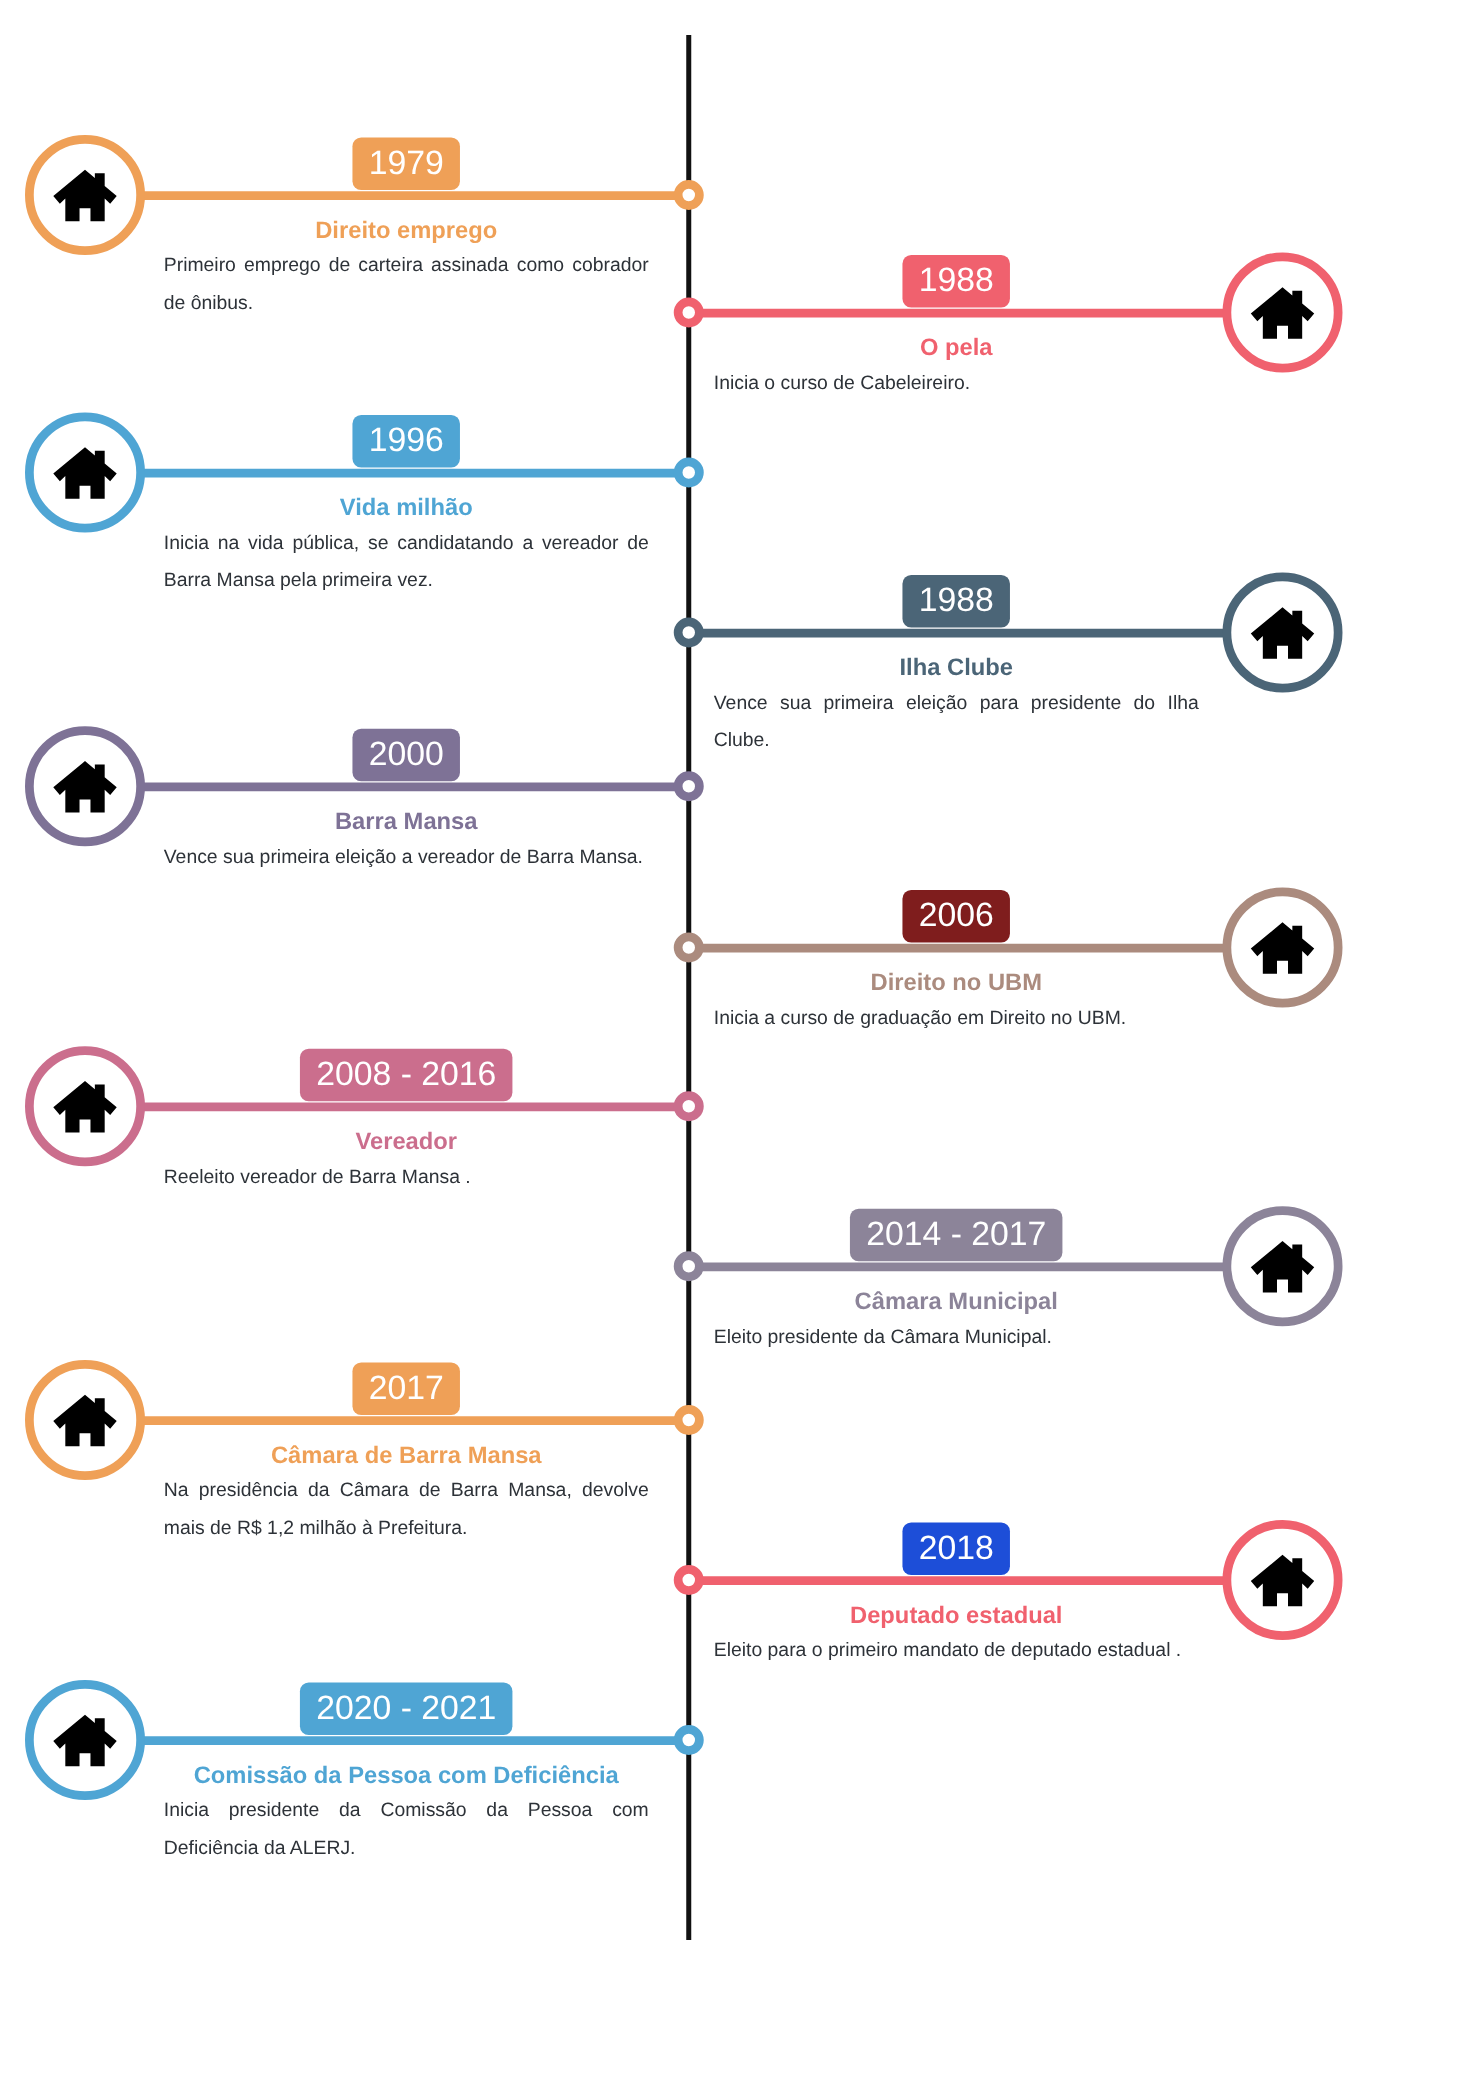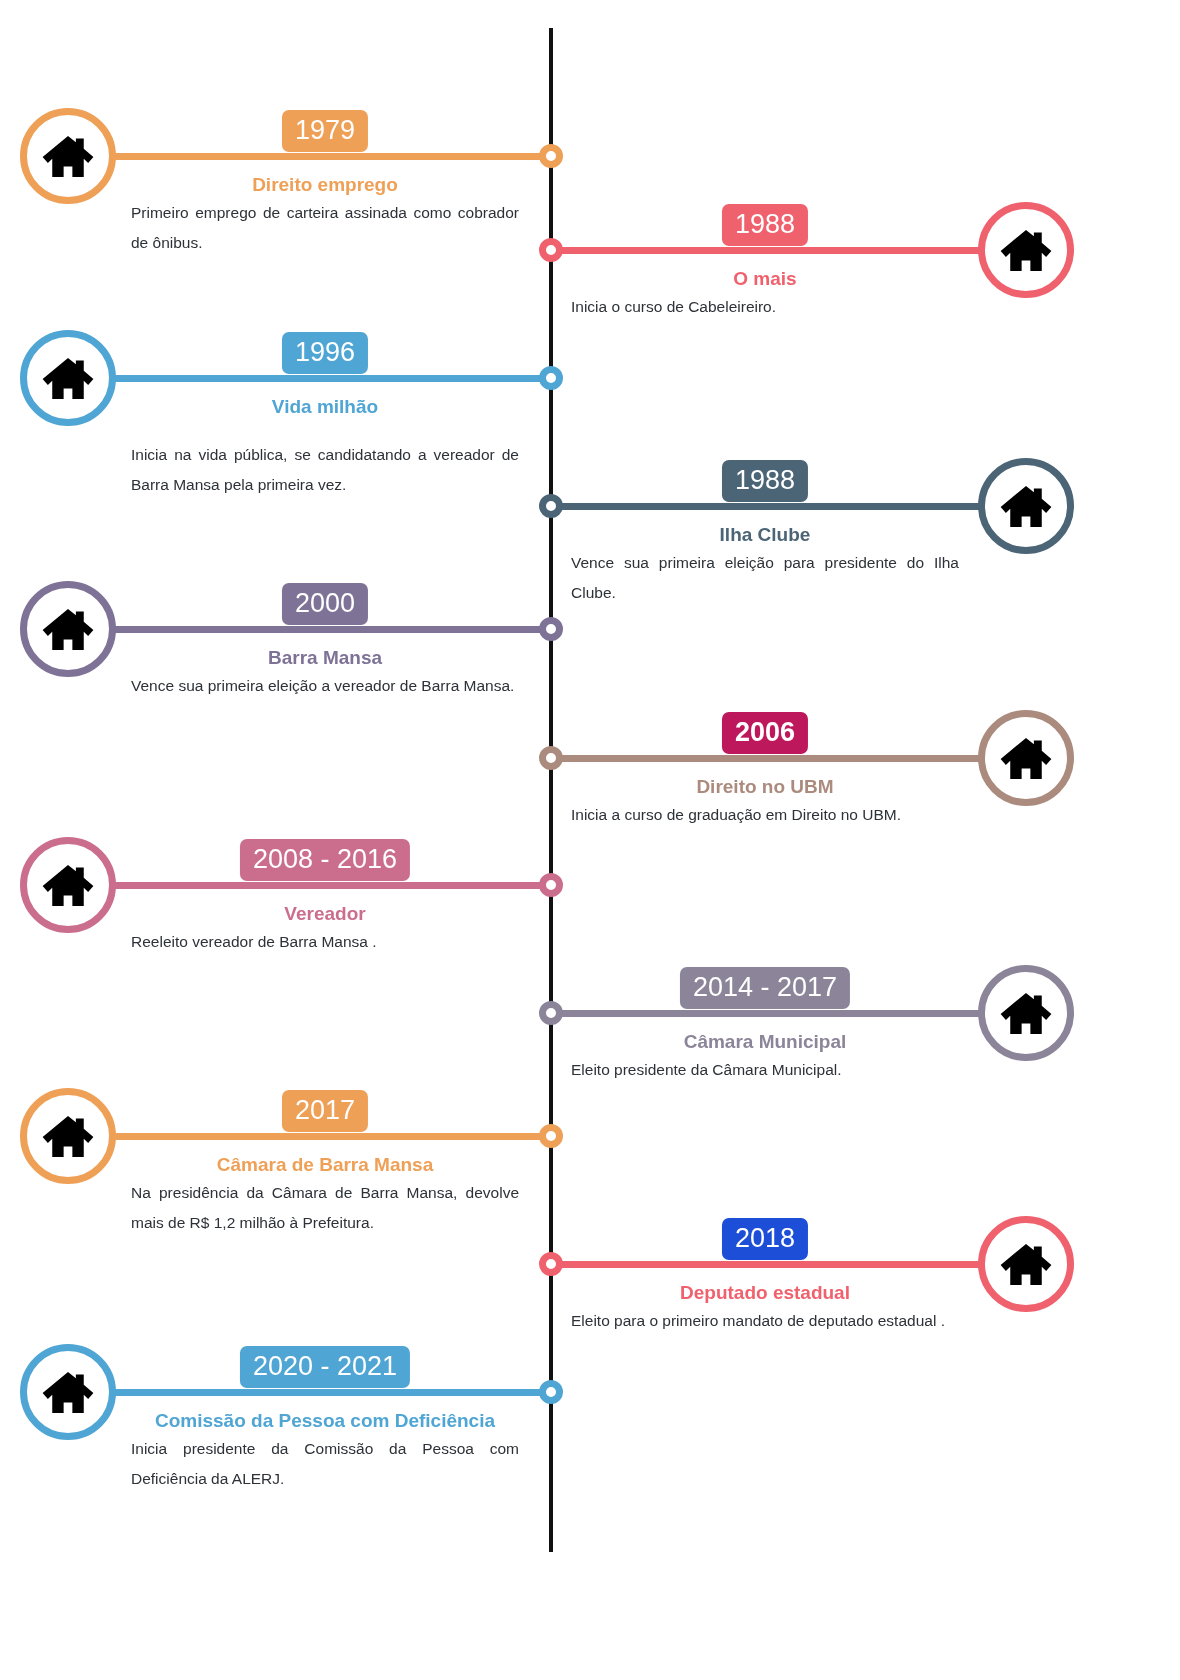--- a/index.html
+++ b/index.html
@@ -116,34 +116,34 @@
     </div>
     <div class="entry right">
       <div class="icon-bubble" style="left: 978px; top: 202px; border-color: rgb(240, 97, 110);">
         <svg viewBox="0 0 64 64" aria-hidden="true">
           <path fill="#000000" d="M32 9 L3 33 L9 40 L14 35.2 L14 56 L27 56 L27 44 L37 44 L37 56 L50 56 L50 35.2 L55 40 L61 33 L50 23.8 L50 12 L41 12 L41 16.4 Z"></path>
         </svg>
       </div>
       <div class="rail" style="left: 551px; width: 431px; top: 246.5px; background: rgb(240, 97, 110);"></div>
       <div class="spine-dot" style="left: 539px; top: 238px; border-color: rgb(240, 97, 110);"></div>
       <div class="year-chip" style="background: rgb(240, 97, 110); top: 204px; left: 765px; transform: translateX(-50%);">1988</div>
-      <div class="evt-title" style="color: rgb(240, 97, 110); top: 268px; left: 571px; width: 388px;">O mais</div>
+      <div class="evt-title" style="color: rgb(240, 97, 110); top: 268px; left: 571px; width: 388px;">O pela</div>
       <div class="evt-desc" style="top: 292px; left: 571px; width: 388px;">Inicia o curso de Cabeleireiro.</div>
     </div>
     <div class="entry left">
       <div class="icon-bubble" style="left: 20px; top: 330px; border-color: rgb(79, 165, 212);">
         <svg viewBox="0 0 64 64" aria-hidden="true">
           <path fill="#000000" d="M32 9 L3 33 L9 40 L14 35.2 L14 56 L27 56 L27 44 L37 44 L37 56 L50 56 L50 35.2 L55 40 L61 33 L50 23.8 L50 12 L41 12 L41 16.4 Z"></path>
         </svg>
       </div>
       <div class="rail" style="left: 112px; width: 439px; top: 374.5px; background: rgb(79, 165, 212);"></div>
       <div class="spine-dot" style="left: 539px; top: 366px; border-color: rgb(79, 165, 212);"></div>
       <div class="year-chip" style="background: rgb(79, 165, 212); top: 332px; left: 325px; transform: translateX(-50%);">1996</div>
       <div class="evt-title" style="color: rgb(79, 165, 212); top: 396px; left: 131px; width: 388px;">Vida milhão</div>
-      <div class="evt-desc" style="top: 420px; left: 131px; width: 388px; margin-top: 20px;">Inicia na vida pública, se candidatando a vereador de Barra Mansa pela primeira vez.</div>
+      <div class="evt-desc" style="top: 420px; left: 131px; width: 388px;">Inicia na vida pública, se candidatando a vereador de Barra Mansa pela primeira vez.</div>
     </div>
     <div class="entry right">
       <div class="icon-bubble" style="left: 978px; top: 458px; border-color: rgb(75, 101, 119);">
         <svg viewBox="0 0 64 64" aria-hidden="true">
           <path fill="#000000" d="M32 9 L3 33 L9 40 L14 35.2 L14 56 L27 56 L27 44 L37 44 L37 56 L50 56 L50 35.2 L55 40 L61 33 L50 23.8 L50 12 L41 12 L41 16.4 Z"></path>
         </svg>
       </div>
       <div class="rail" style="left: 551px; width: 431px; top: 502.5px; background: rgb(75, 101, 119);"></div>
       <div class="spine-dot" style="left: 539px; top: 494px; border-color: rgb(75, 101, 119);"></div>
       <div class="year-chip" style="background: rgb(75, 101, 119); top: 460px; left: 765px; transform: translateX(-50%);">1988</div>
@@ -163,21 +163,21 @@
       <div class="evt-desc" style="top: 671px; left: 131px; width: 388px;">Vence sua primeira eleição a vereador de Barra Mansa.</div>
     </div>
     <div class="entry right">
       <div class="icon-bubble" style="left: 978px; top: 710px; border-color: rgb(171, 139, 126);">
         <svg viewBox="0 0 64 64" aria-hidden="true">
           <path fill="#000000" d="M32 9 L3 33 L9 40 L14 35.2 L14 56 L27 56 L27 44 L37 44 L37 56 L50 56 L50 35.2 L55 40 L61 33 L50 23.8 L50 12 L41 12 L41 16.4 Z"></path>
         </svg>
       </div>
       <div class="rail" style="left: 551px; width: 431px; top: 754.5px; background: rgb(171, 139, 126);"></div>
       <div class="spine-dot" style="left: 539px; top: 746px; border-color: rgb(171, 139, 126);"></div>
-      <div class="year-chip" style="background: #be185d; top: 712px; left: 765px; transform: translateX(-50%); font-weight: bold;">2006</div>
+      <div class="year-chip" style="background: #7f1d1d; top: 712px; left: 765px; transform: translateX(-50%);">2006</div>
       <div class="evt-title" style="color: rgb(171, 139, 126); top: 776px; left: 571px; width: 388px;">Direito no UBM</div>
       <div class="evt-desc" style="top: 800px; left: 571px; width: 388px;">Inicia a curso de graduação em Direito no UBM.</div>
     </div>
     <div class="entry left">
       <div class="icon-bubble" style="left: 20px; top: 837px; border-color: rgb(203, 110, 141);">
         <svg viewBox="0 0 64 64" aria-hidden="true">
           <path fill="#000000" d="M32 9 L3 33 L9 40 L14 35.2 L14 56 L27 56 L27 44 L37 44 L37 56 L50 56 L50 35.2 L55 40 L61 33 L50 23.8 L50 12 L41 12 L41 16.4 Z"></path>
         </svg>
       </div>
       <div class="rail" style="left: 112px; width: 439px; top: 881.5px; background: rgb(203, 110, 141);"></div>

